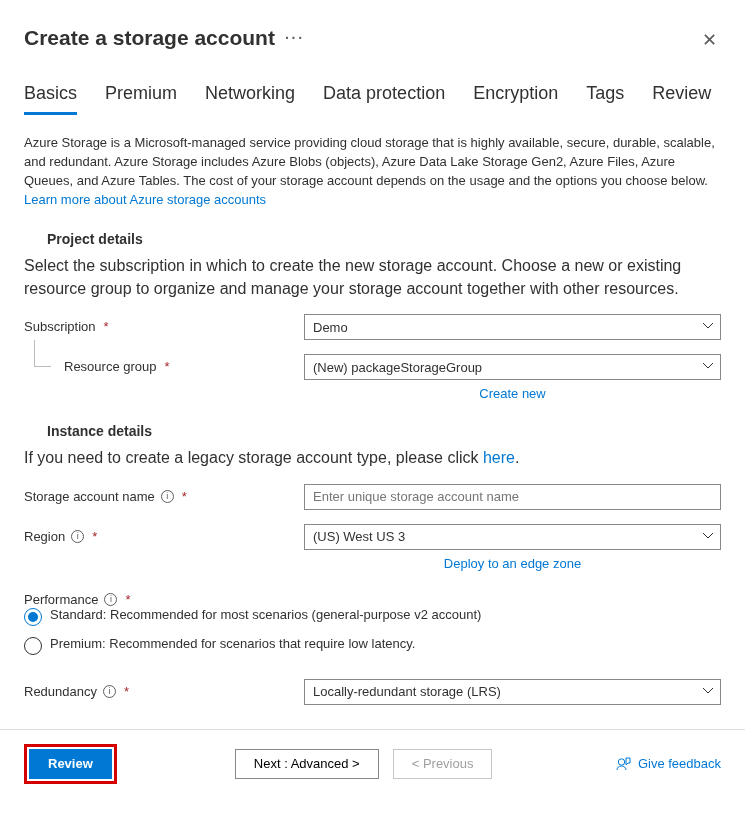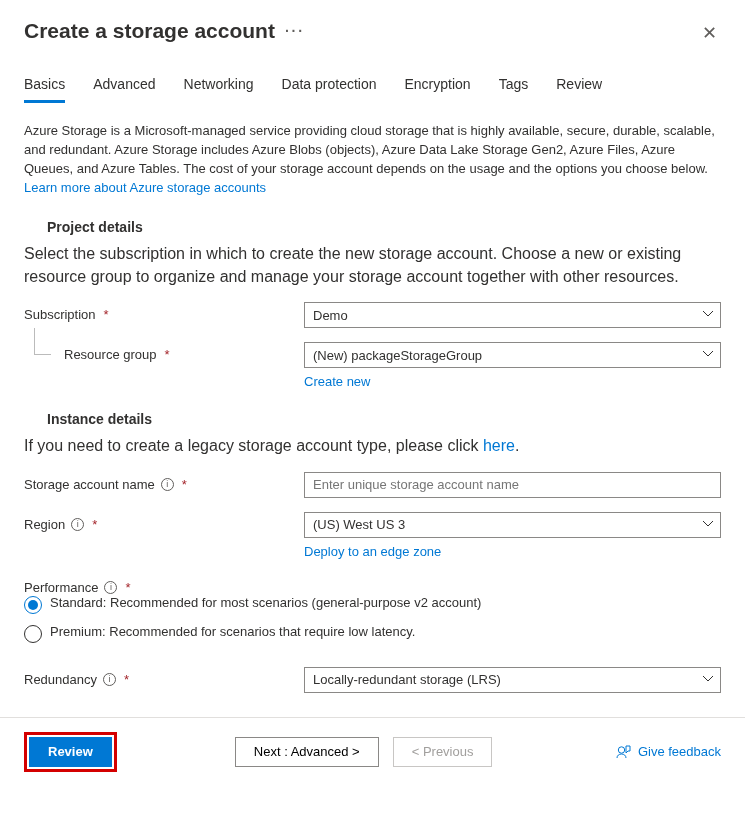--- a/index.html
+++ b/index.html
@@ -4,41 +4,41 @@
 <style>
   * { box-sizing: border-box; }
   body {
     margin: 0;
     font-family: "Segoe UI", Arial, sans-serif;
     font-size: 13px;
     color: #323130;
     width: 745px;
     background: #fff;
   }
-  .panel { padding: 18px 24px 0 24px; }
+  .panel { padding: 18px 24px 0 24px; margin-top: 7px; }
   .header-row { display:flex; align-items:center; justify-content:space-between; }
   h1.page-title { font-size: 21px; font-weight: 600; margin:0 0 4px 0; display:flex; align-items:center;}
   .title-dots { font-size:14px; color:#605e5c; margin-left:10px; letter-spacing:2px; cursor:pointer;}
   .close-x { font-size:18px; color:#605e5c; cursor:pointer; padding:4px; }
   .tabs { display:flex; gap:28px; border-bottom:1px solid transparent; margin-top:28px; margin-bottom:18px;}
-  .tab { padding:0 0 8px 0; cursor:pointer; font-size:14px; color:#323130;}
+  .tab { padding:0 0 8px 0; cursor:pointer; font-size:18px; color:#323130;}
   .tab.active { border-bottom:3px solid #0078d4; color:#323130; font-weight:400;}
   .intro { line-height:1.45; font-size:13px; }
   a.link, .link { color:#0078d4; text-decoration:none; cursor:pointer;}
   h3.section-title { font-size:14px; font-weight:700; margin:22px 0 8px 0;padding-left:23px;}
   p.section-desc { margin:4px 0 14px 0; font-size:16px; line-height:1.4;}
   .field-row { display:flex; align-items:flex-start; margin-bottom:14px; }
   .field-row.indent .field-label { padding-left:40px; position:relative;}
   .field-row.indent .field-label::before{
     content:""; position:absolute; left:10px; top:-14px; width:16px; height:26px;
     border-left:1px solid #bbb; border-bottom:1px solid #bbb;
   }
   .field-label { width:280px; font-size:13px; padding-top:5px; display:flex; align-items:center; gap:6px;}
   .req { color:#a4262c; margin-left:2px;}
-  .field-control { flex:1; }
+  .field-control { flex:1;text-align:center; }
   .select, .input {
     width:100%; height:26px; border:1px solid #8a8886; padding:3px 24px 3px 8px;
     font-size:13px; background:#fff; position:relative; display:flex; align-items:center;
   }
   .select .chev { position:absolute; right:6px; top:5px; }
   .chev svg{ width:12px; height:12px; }
   .input-placeholder { color:#767676; }
   .helper-link { margin-top:6px; font-size:13px; }
   .info-icon { display:inline-flex; width:13px; height:13px; border:1px solid #605e5c; border-radius:50%; align-items:center; justify-content:center; font-size:9px; color:#605e5c; cursor:default;}
   .radio-row { display:flex; align-items:flex-start; gap:8px; margin-bottom:10px; cursor:pointer;}
@@ -63,21 +63,21 @@
   <div class="header-row">
     <h1 class="page-title">
       <span>Create a storage account</span>
       <span class="title-dots">···</span>
     </h1>
     <span class="close-x">✕</span>
   </div>
 
   <div class="tabs">
     <div class="tab active">Basics</div>
-    <div class="tab">Advanced</div>
+    <div class="tab">Premium</div>
     <div class="tab">Networking</div>
     <div class="tab">Data protection</div>
     <div class="tab">Encryption</div>
     <div class="tab">Tags</div>
     <div class="tab">Review</div>
   </div>
 
   <div class="intro">
     <span>Azure Storage is a Microsoft-managed service providing cloud storage that is highly available, secure, durable, scalable, and redundant. Azure Storage includes Azure Blobs (objects), Azure Data Lake Storage Gen2, Azure Files, Azure Queues, and Azure Tables. The cost of your storage account depends on the usage and the options you choose below. </span><a class="link">Learn more about Azure storage accounts</a>
   </div>

